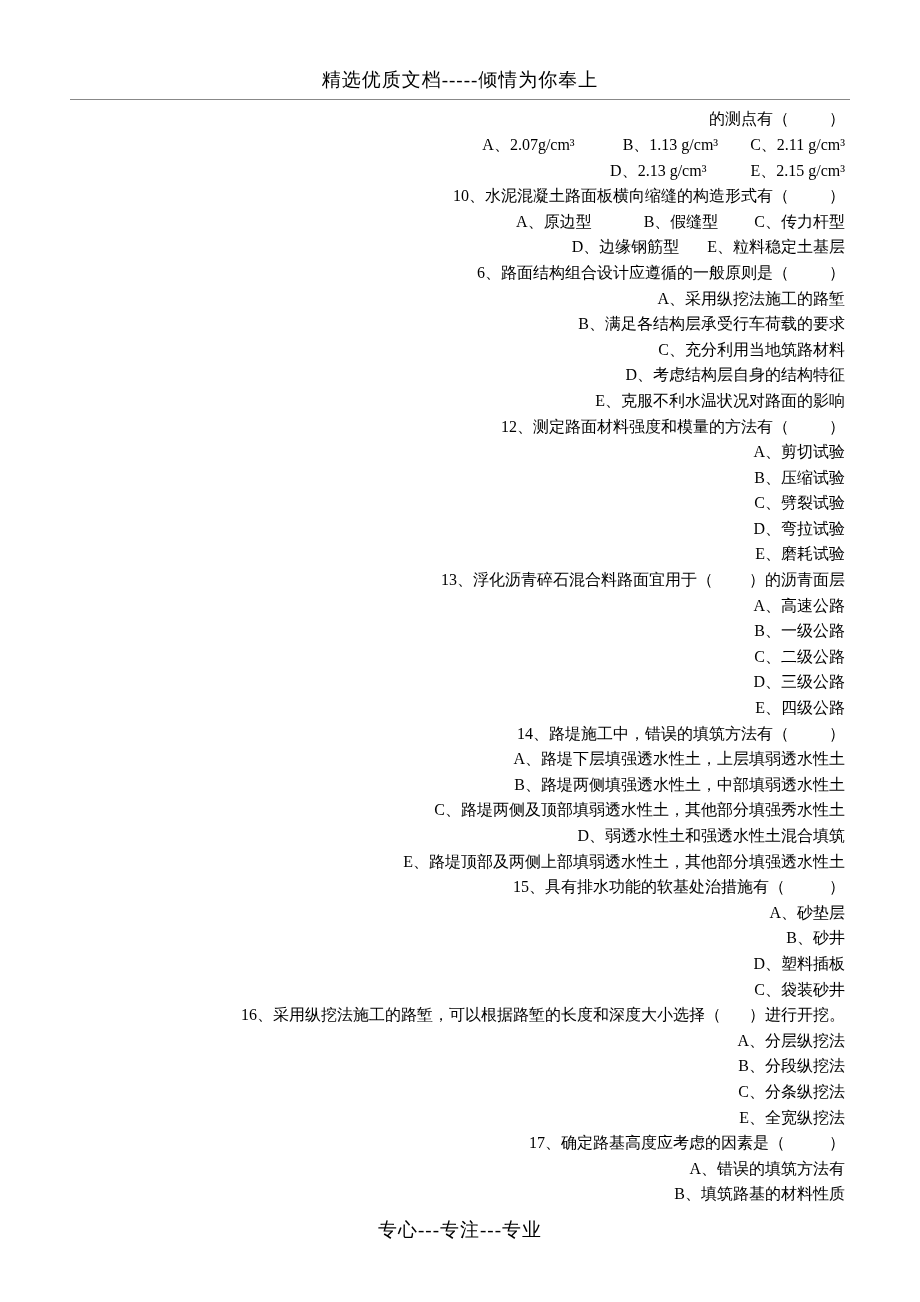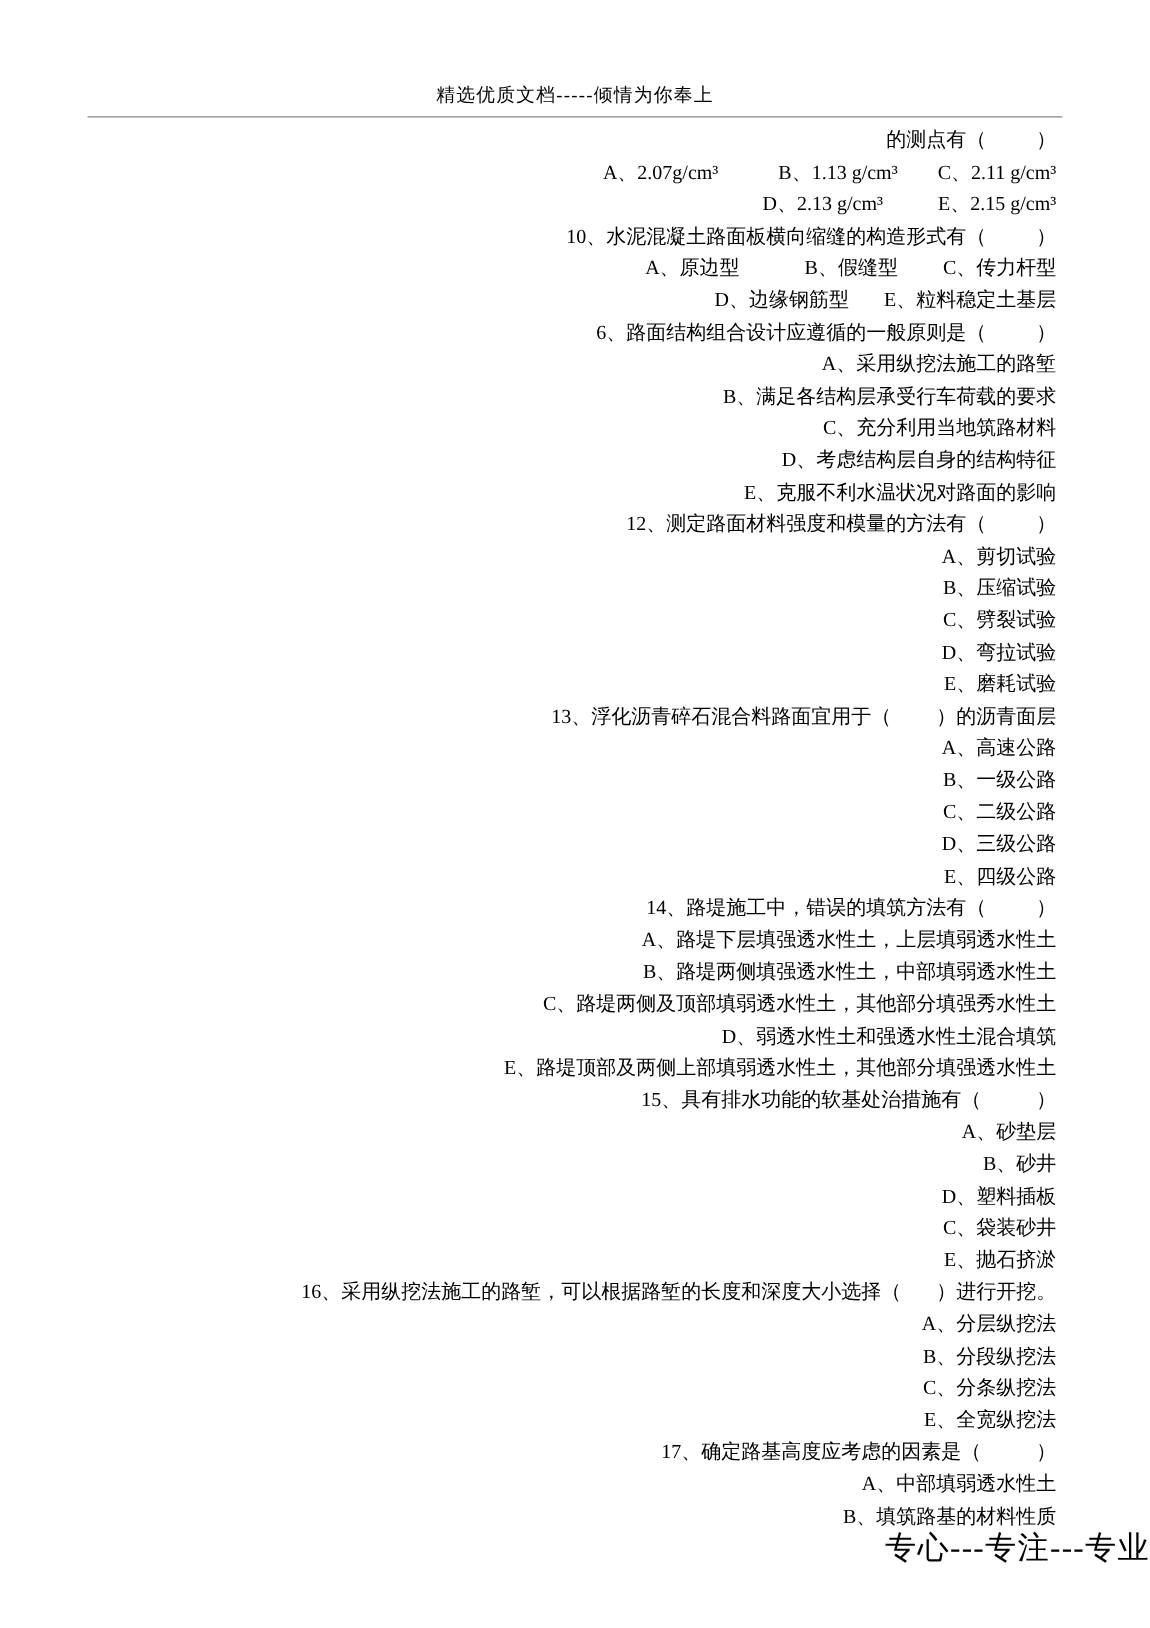--- a/index.html
+++ b/index.html
@@ -8,41 +8,41 @@
       height: 1302px;
       background: #fff;
       font-family: "SimSun", "宋体", serif;
       font-size: 16px;
       color: #000;
       line-height: 1.6;
       position: relative;
     }
     .page-header {
       text-align: center;
-      font-size: 15px;
+      font-size: 19px;
       padding-top: 65px;
       padding-bottom: 4px;
       border-bottom: 1px solid #888;
       margin: 0 70px;
       letter-spacing: 1px;
     }
     .content {
       padding: 6px 75px 0 75px;
       text-align: right;
     }
     .line {
       white-space: pre;
       font-family: "SimSun", "宋体", serif;
     }
     .page-footer {
       position: absolute;
-      bottom: 43px;
+      bottom: 57px;
       width: 100%;
-      text-align: right;
-      font-size: 25px;
+      text-align: center;
+      font-size: 19px;
       letter-spacing: 1px;
     }
   </style>
 </head>
 <body>
 
 <div class="page-header">精选优质文档-----倾情为你奉上</div>
 
 <div class="content">
   <div class="line">的测点有（          ）</div>
@@ -73,24 +73,23 @@
   <div class="line">      A、路堤下层填强透水性土，上层填弱透水性土</div>
   <div class="line">      B、路堤两侧填强透水性土，中部填弱透水性土</div>
   <div class="line">      C、路堤两侧及顶部填弱透水性土，其他部分填强秀水性土</div>
   <div class="line">      D、弱透水性土和强透水性土混合填筑</div>
   <div class="line">      E、路堤顶部及两侧上部填弱透水性土，其他部分填强透水性土</div>
   <div class="line">      15、具有排水功能的软基处治措施有（           ）</div>
   <div class="line">        A、砂垫层</div>
   <div class="line">      B、砂井</div>
   <div class="line">      D、塑料插板</div>
   <div class="line">      C、袋装砂井</div>
-  <div class="line">      E、抛石挤淤</div>
   <div class="line">      16、采用纵挖法施工的路堑，可以根据路堑的长度和深度大小选择（       ）进行开挖。</div>
   <div class="line">        A、分层纵挖法</div>
   <div class="line">      B、分段纵挖法</div>
   <div class="line">      C、分条纵挖法</div>
   <div class="line">      E、全宽纵挖法</div>
   <div class="line">      17、确定路基高度应考虑的因素是（           ）</div>
-  <div class="line">        A、中部填弱透水性土</div>
+  <div class="line">        A、错误的填筑方法有</div>
   <div class="line">      B、填筑路基的材料性质</div>
 </div>
 
 <div class="page-footer">专心---专注---专业</div>
 
 </body></html>

